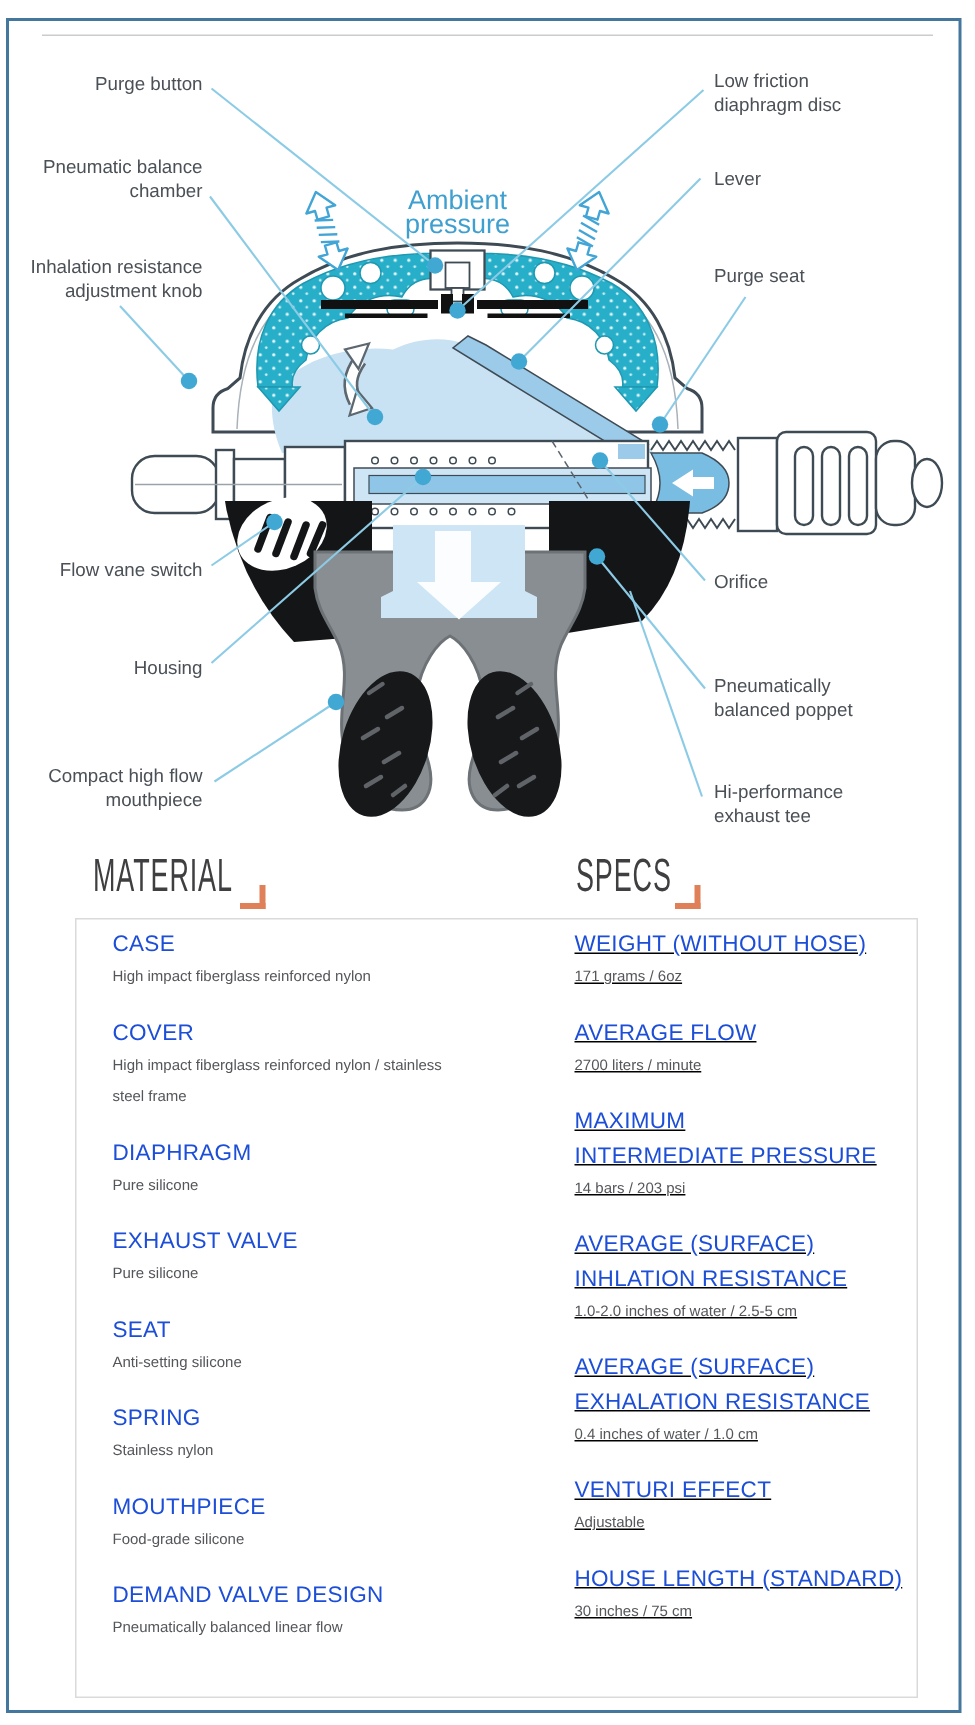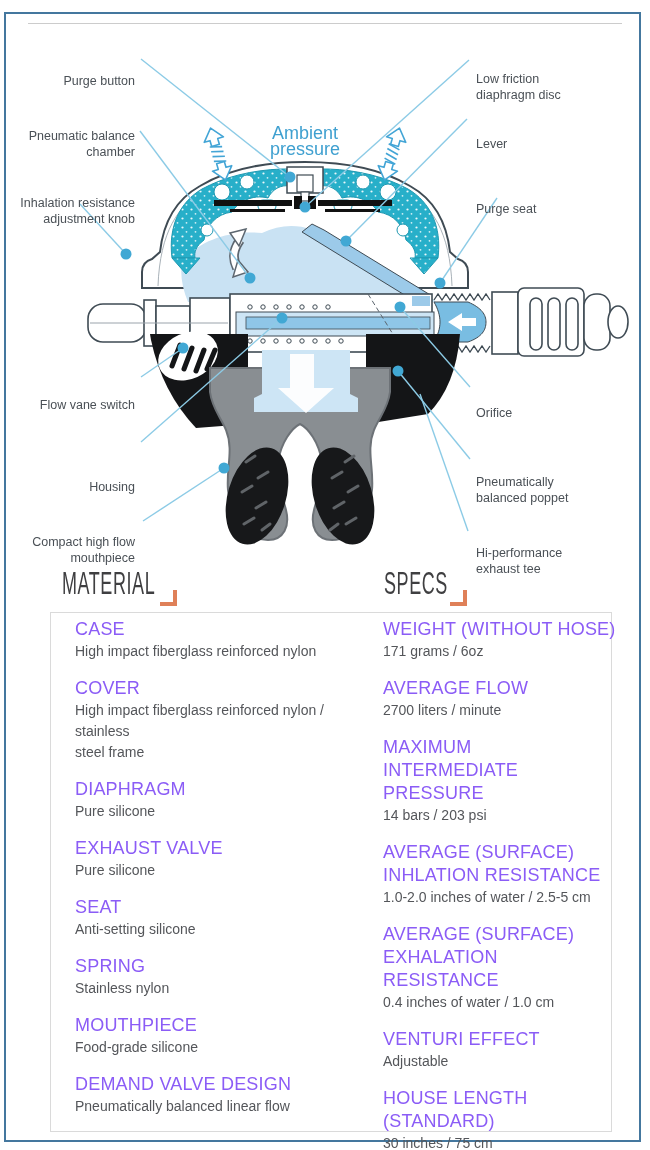--- a/index.html
+++ b/index.html
@@ -5,38 +5,38 @@
   html,body{margin:0;padding:0;background:#fff;width:650px;height:1150px;overflow:hidden;
     font-family:"Liberation Sans",sans-serif;}
   .page{position:relative;width:650px;height:1150px;background:#fff;}
   .frame{position:absolute;left:4px;top:12px;width:633px;height:1126px;
     border:2px solid #44779e;background:#fff;}
   .top-hairline{position:absolute;left:28px;top:23px;width:594px;height:0;
     border-top:1px solid #cccccc;}
   .diagram-wrap{position:absolute;left:0;top:0;width:650px;height:560px;}
   .diagram-wrap svg{position:absolute;left:0;top:0;}
   .dlabel{position:absolute;font-size:12.5px;line-height:16px;color:#4a5056;
-    white-space:pre-line;margin-top:25px;}
+    white-space:pre-line;}
   .dlabel.right-align{text-align:right;width:135px;left:0;}
   .dlabel.left-align{text-align:left;left:476px;width:160px;}
   .ambient-label{position:absolute;left:255px;top:125px;width:100px;text-align:center;
     color:#3fa0d0;font-size:18px;line-height:16px;white-space:pre-line;}
   .big-head{position:absolute;font-size:31px;line-height:28px;color:#3f3f41;
     letter-spacing:1px;transform:scaleX(0.58);transform-origin:0 50%;white-space:nowrap;}
   .corner-bracket{position:absolute;width:13px;height:12px;
     border-right:4px solid #df8058;border-bottom:4px solid #df8058;}
   .spec-box{position:absolute;left:50px;top:612px;width:562px;height:520px;
     border:1px solid #dadada;background:#fff;box-sizing:border-box;}
   .col{position:absolute;top:618px;}
   .col-left{left:75px;width:300px;}
-  .col-right{left:383px;width:235px;}
+  .col-right{left:383px;width:235px;text-decoration:underline;}
   .item{margin-bottom:15px;}
-  .item-head{color:#8b5cf6;font-size:18px;line-height:23px;letter-spacing:.2px;
+  .item-head{color:#1d4ed8;font-size:15px;line-height:23px;letter-spacing:.2px;
     white-space:pre-line;}
-  .item-body{color:#54565a;font-size:14px;line-height:21px;white-space:pre-line;}
+  .item-body{color:#54565a;font-size:10px;line-height:21px;white-space:pre-line;}
 </style>
 </head>
 <body>
 
 <div class="page">
   <div class="frame"></div>
   <div class="top-hairline"></div>
 
   <div class="diagram-wrap">
     <svg width="650" height="560" viewBox="0 0 650 560">
@@ -239,21 +239,21 @@
         <circle cx="398" cy="371" r="5.5"></circle>
       </g>
     </svg>
 
     <div class="dlabel right-align" style="top:48px">Purge button</div>
     <div class="dlabel right-align" style="top:103px">Pneumatic balance
 chamber</div>
     <div class="dlabel right-align" style="top:170px">Inhalation resistance
 adjustment knob</div>
     <div class="dlabel right-align" style="top:372px">Flow vane switch</div>
-    <div class="dlabel right-align" style="top:454px">Housing</div>
+    <div class="dlabel right-align" style="top:437px">Housing</div>
     <div class="dlabel right-align" style="top:509px">Compact high flow
 mouthpiece</div>
     <div class="dlabel left-align" style="top:46px">Low friction
 diaphragm disc</div>
     <div class="dlabel left-align" style="top:111px">Lever</div>
     <div class="dlabel left-align" style="top:176px">Purge seat</div>
     <div class="dlabel left-align" style="top:380px">Orifice</div>
     <div class="dlabel left-align" style="top:449px">Pneumatically
 balanced poppet</div>
     <div class="dlabel left-align" style="top:520px">Hi-performance

